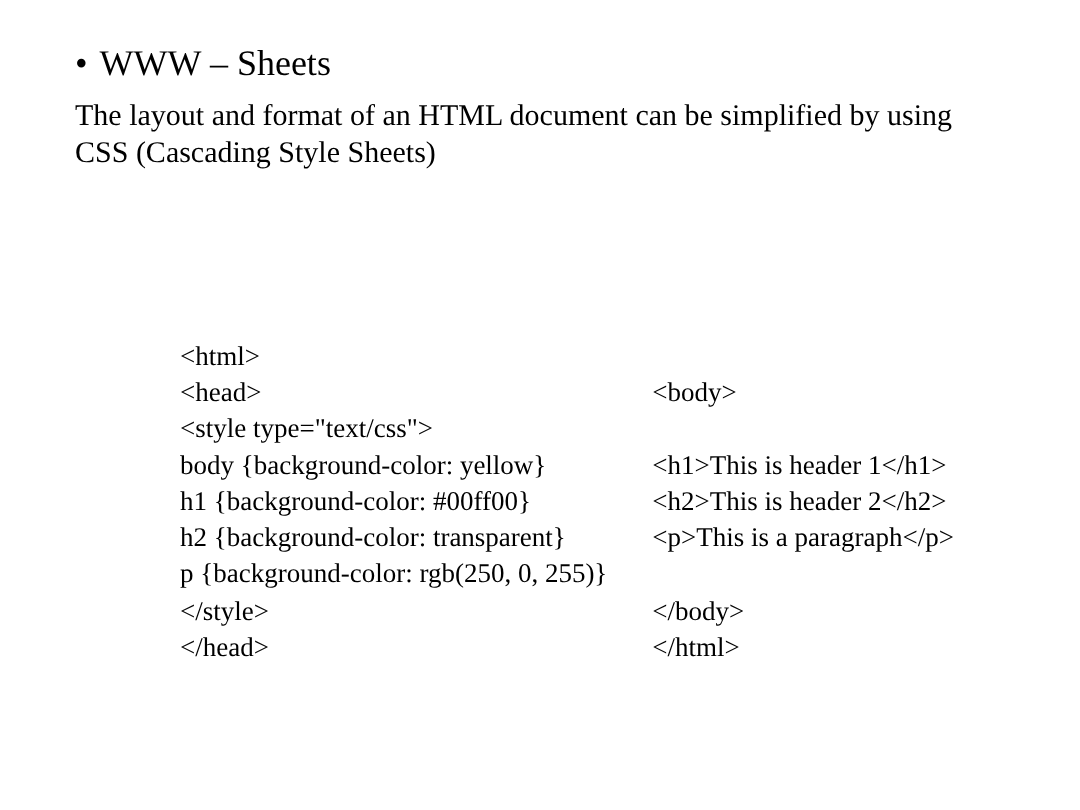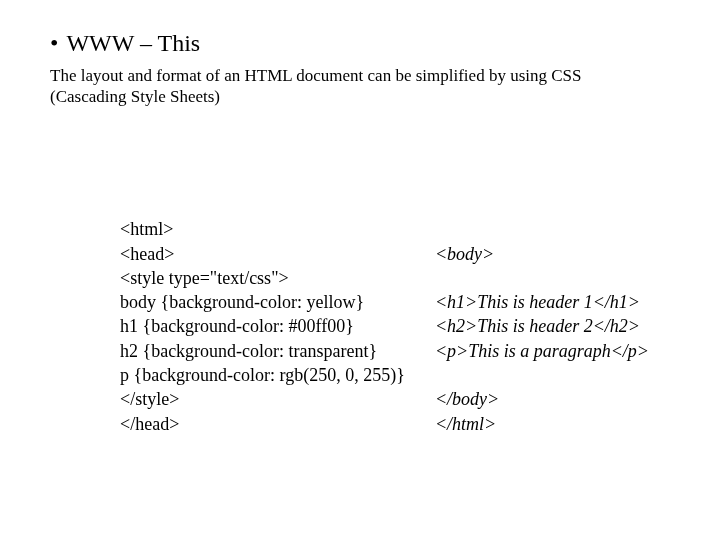--- a/index.html
+++ b/index.html
@@ -1,31 +1,31 @@
 <!DOCTYPE html>
 <html><head>
   <meta charset="utf-8">
   <style>
     * { margin: 0; padding: 0; box-sizing: border-box; }
     body { width: 720px; height: 540px; background: #fff; font-family: "Times New Roman", Times, serif; color: #000; padding: 30px 40px; }
     .slide { width: 100%; height: 100%; }
     .bullet-row { display: flex; align-items: baseline; font-size: 24px; margin-bottom: 8px; padding-left: 10px; }
     .bullet-dot { margin-right: 8px; }
-    .desc { font-size: 17px; line-height: 1.25; padding-left: 10px; margin-bottom: 24px; max-width: 620px; }
+    .desc { font-size: 20px; line-height: 1.25; padding-left: 10px; margin-bottom: 24px; max-width: 620px; }
     .code-area { display: flex; align-items: flex-end; gap: 30px; padding-left: 80px; }
     .code-col { font-size: 18px; line-height: 1.35; white-space: pre; }
-    .col-b { padding-top: 110px; font-style: italic; }
+    .col-b { padding-top: 110px; }
   </style>
 </head>
 <body>
 
 <div class="slide">
   <div class="bullet-row">
     <span class="bullet-dot">•</span>
-    <span>WWW – This</span>
+    <span>WWW – Sheets</span>
   </div>
   <div class="desc">The layout and format of an HTML document can be simplified by using CSS (Cascading Style Sheets)</div>
   <div class="code-area">
     <div class="code-col">&lt;html&gt;
 &lt;head&gt;
 &lt;style type="text/css"&gt;
 body {background-color: yellow}
 h1 {background-color: #00ff00}
 h2 {background-color: transparent}
 p {background-color: rgb(250, 0, 255)}

